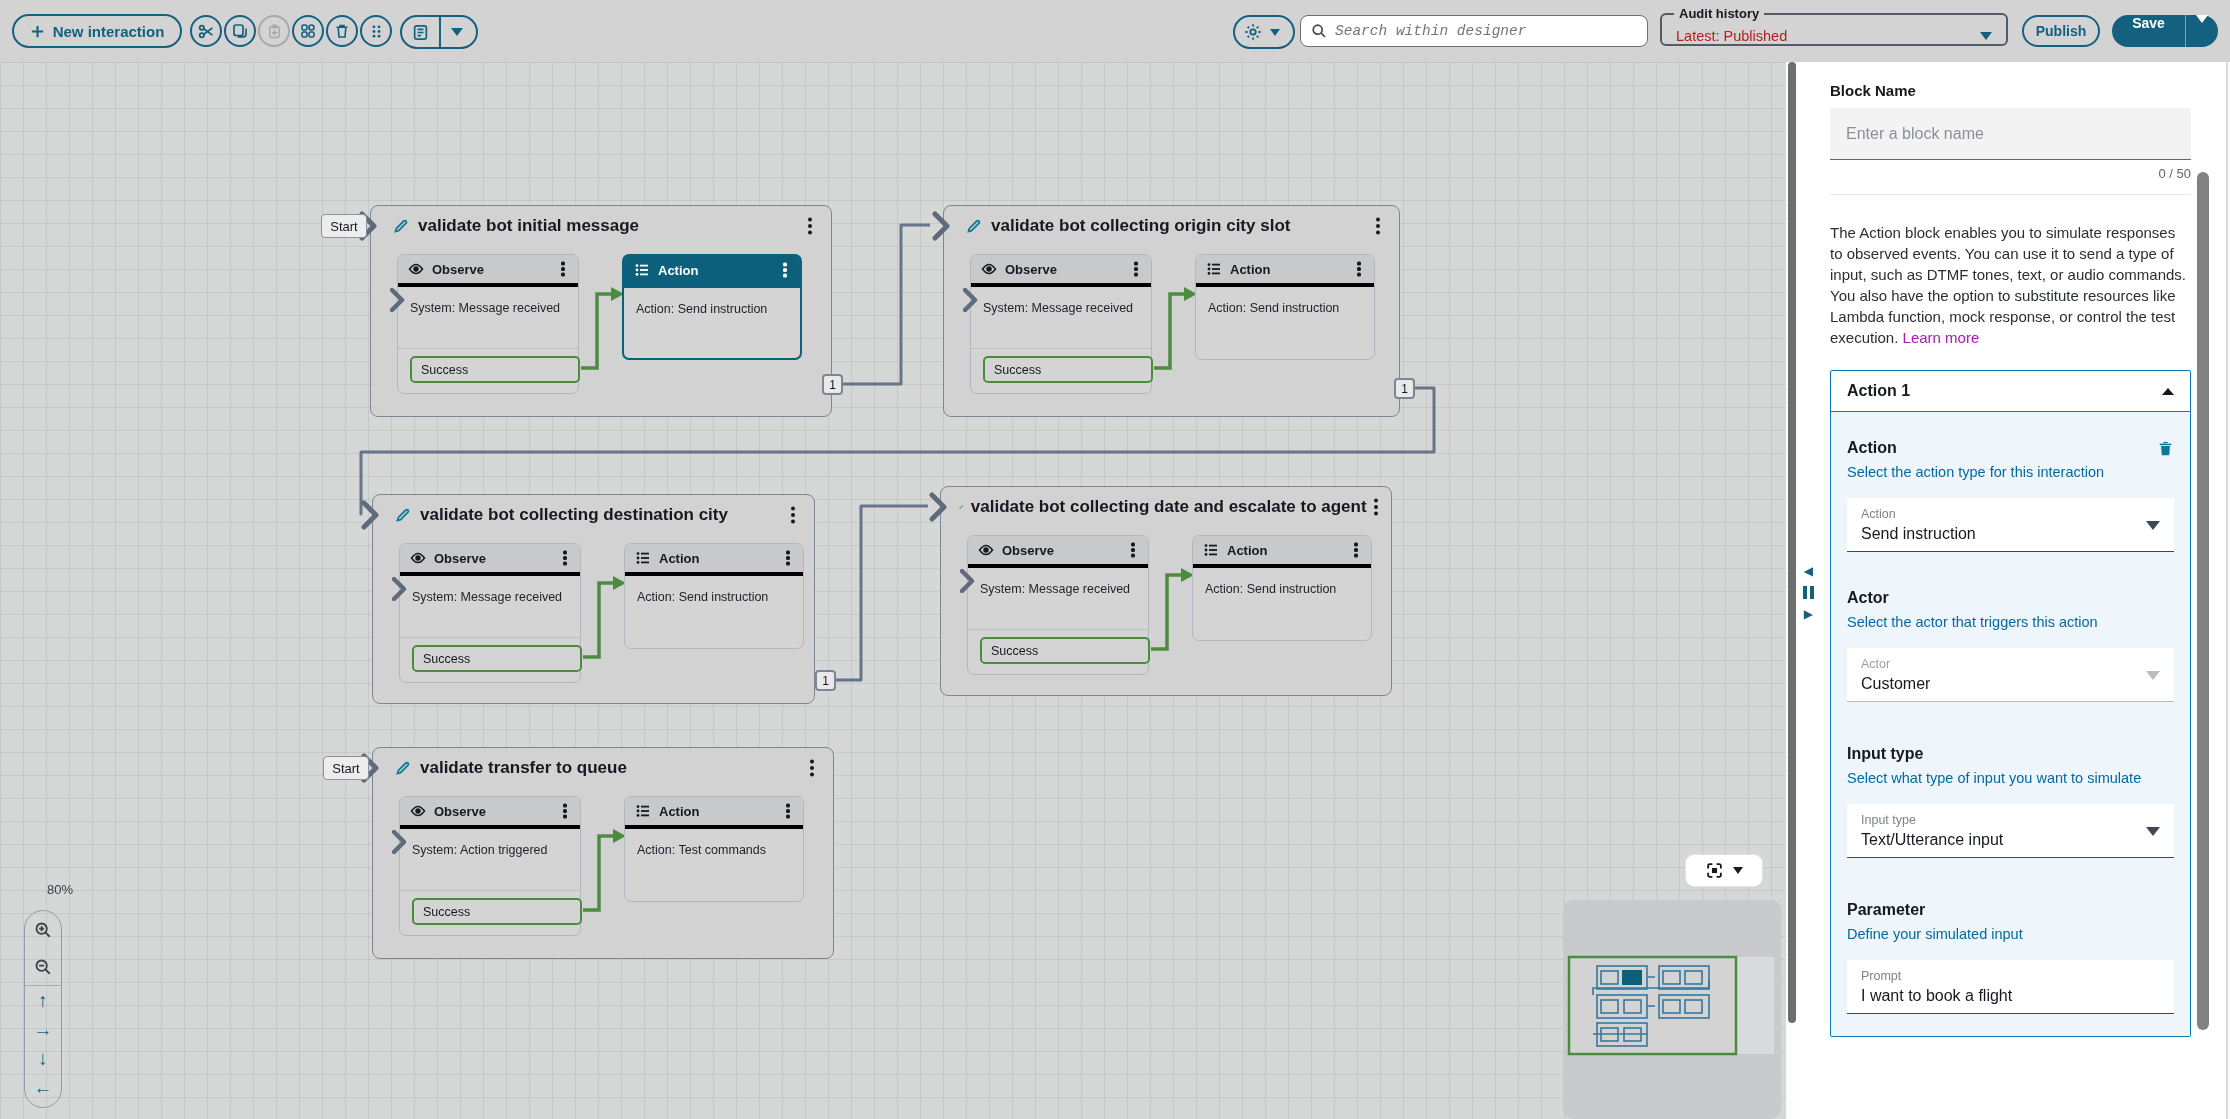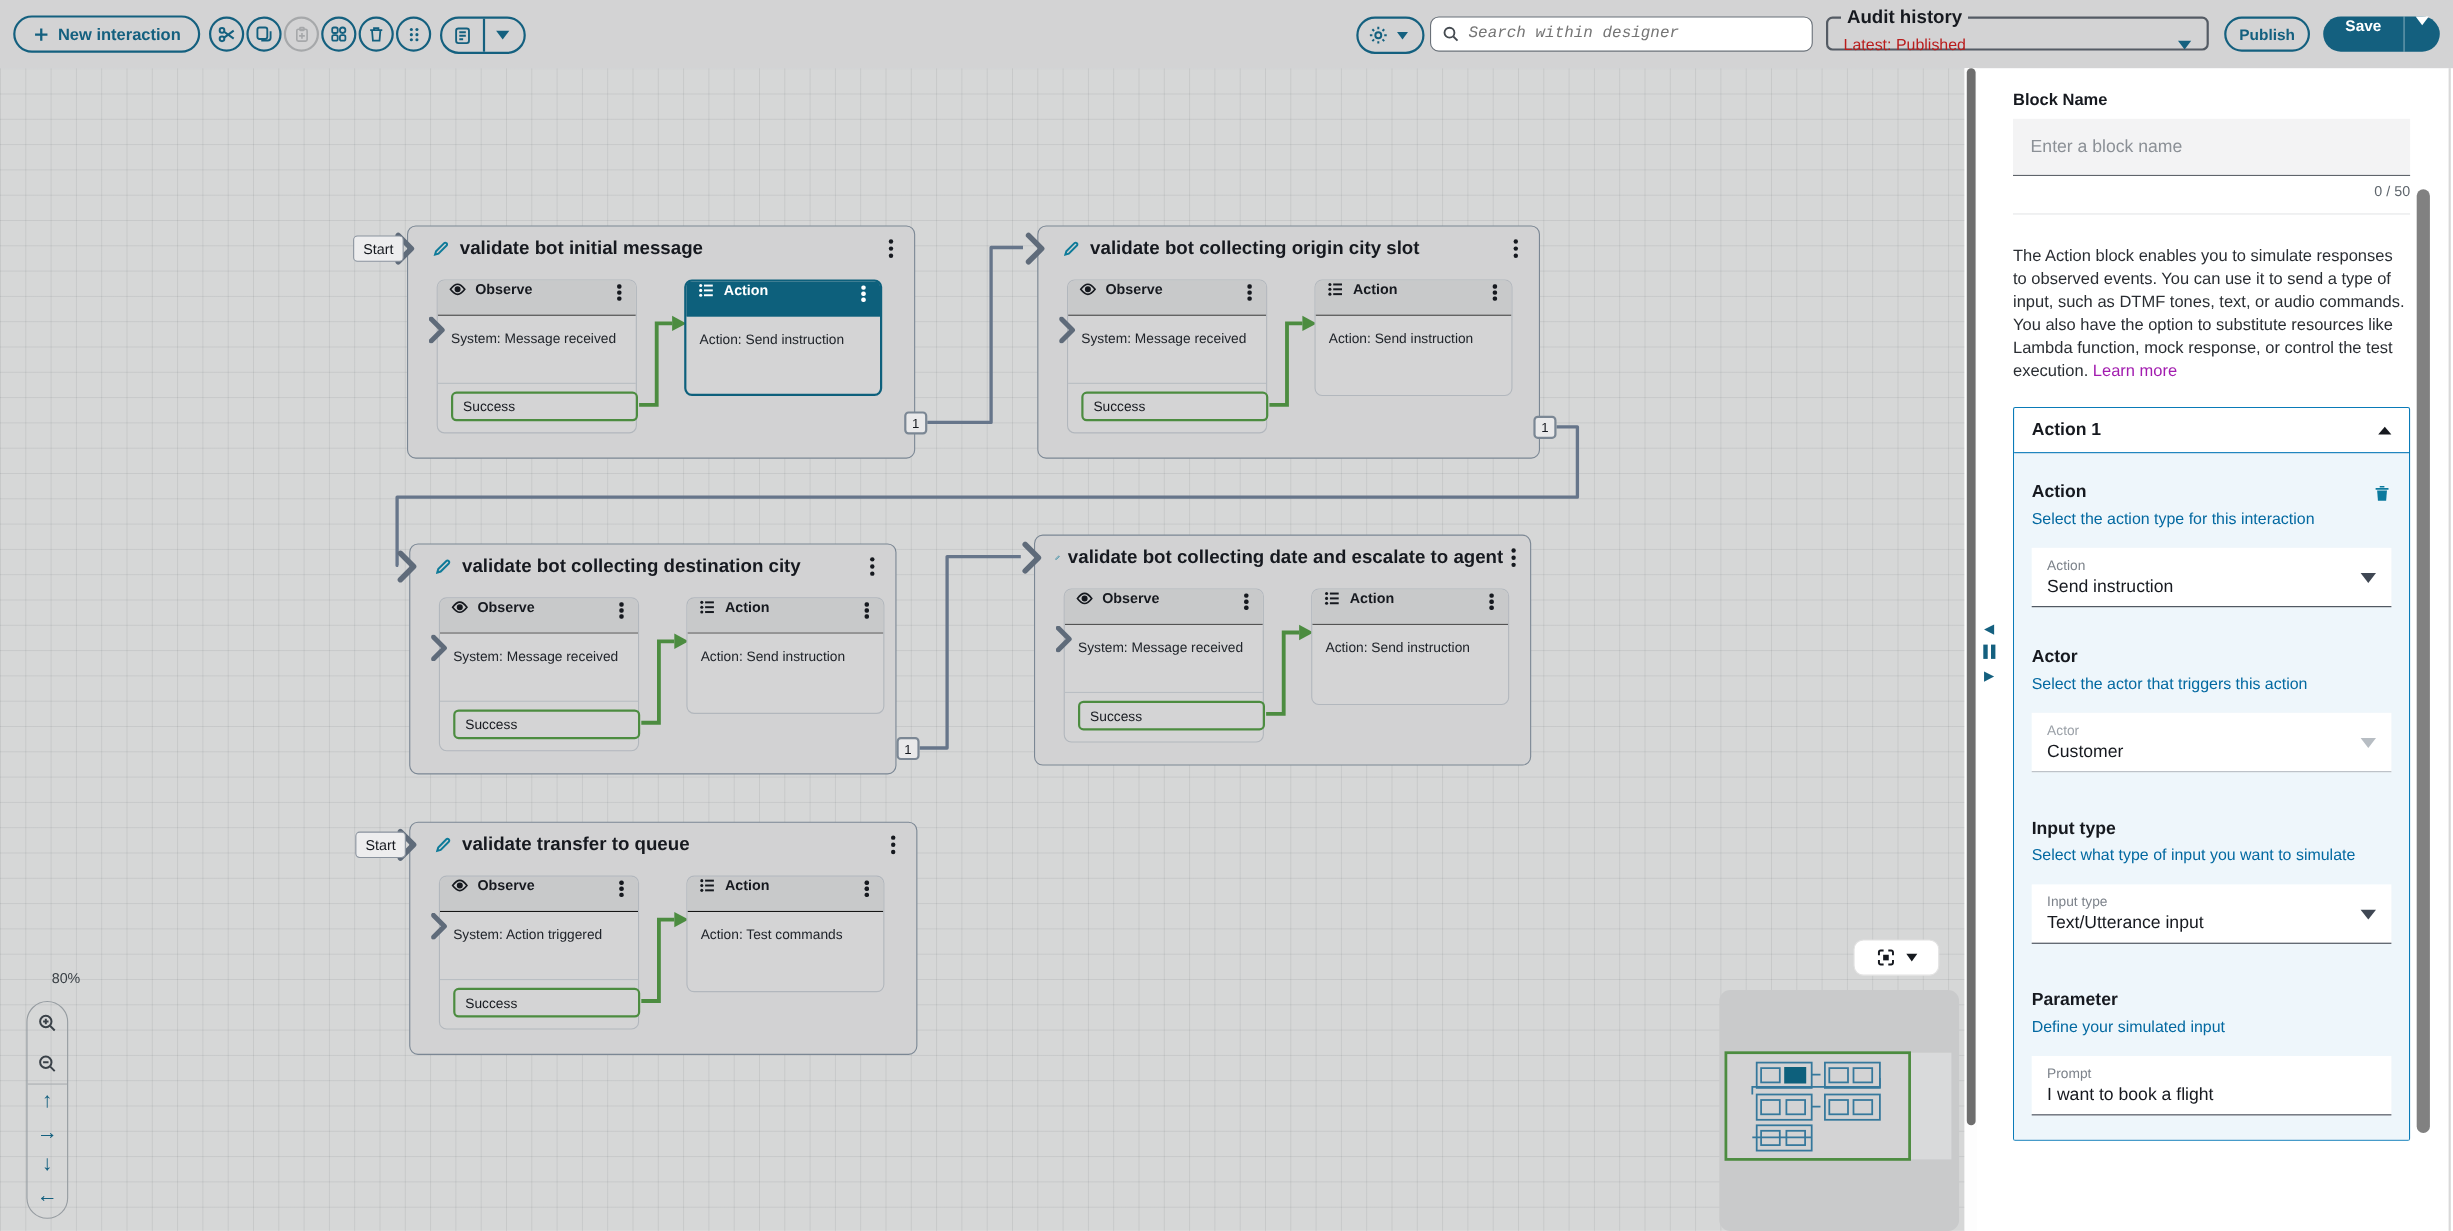--- a/index.html
+++ b/index.html
@@ -15,21 +15,21 @@
   .icon-btn.disabled { border-color:#a6a8aa; color:#a6a8aa; }
   .split-oval { position:absolute; top:15px; height:34px; border:2px solid #14607f; color:#14607f; border-radius:18px;
                 display:flex; align-items:center; background:transparent; }
   .split-oval .seg { display:flex; align-items:center; justify-content:center; height:100%; padding:0 10px; cursor:pointer; }
   .split-oval .divider { width:2px; height:100%; background:#14607f; }
   .caret-down { width:0; height:0; border-left:6px solid transparent; border-right:6px solid transparent; border-top:8px solid #14607f; }
   .search-wrap { position:absolute; left:1300px; top:15px; width:348px; height:32px; background:#fff; border:1px solid #697078; border-radius:8px;
                  display:flex; align-items:center; padding:0 10px; gap:8px; }
   .search-wrap input { border:none; outline:none; flex:1; font-style:italic; font-size:14.5px; color:#444; background:transparent; font-family:Liberation Mono, monospace; }
   .audit { position:absolute; left:1660px; top:6px; width:348px; height:40px; border:2px solid #545b64; border-radius:6px; }
-  .audit legend { margin-left:12px; padding:0 5px; font-size:17px; font-weight:bold; color:#16191f; }
+  .audit legend { margin-left:12px; padding:0 5px; font-size:13px; font-weight:bold; color:#16191f; }
   .audit .val { position:absolute; left:14px; top:7px; font-size:14.5px; color:#b91c1c; }
   .audit .caret-down { position:absolute; right:14px; top:11px; }
   .btn-publish { position:absolute; left:2022px; top:15px; width:78px; height:32px; border:2px solid #14607f; border-radius:16px;
                  color:#14607f; font-weight:bold; font-size:14px; display:flex; align-items:center; justify-content:center; background:transparent; cursor:pointer; }
   .btn-save { position:absolute; left:2112px; top:15px; width:106px; height:32px; background:#14607f; border-radius:16px; color:#fff;
               display:flex; align-items:flex-start; }
   .btn-save .label { flex:1; text-align:center; font-weight:bold; font-size:14px; cursor:pointer; }
   .btn-save .sdiv { width:1px; height:100%; background:rgba(255,255,255,.45); }
   .btn-save .carseg { width:32px; display:flex; align-items:center; justify-content:center; cursor:pointer; }
   .btn-save .caret-down { border-top-color:#fff; }
@@ -43,21 +43,21 @@
   .block { position:absolute; background:#d2d2d3; border:1.5px solid #7b8794; border-radius:8px; z-index:2; }
   .block-title { display:flex; align-items:center; height:40px; padding:0 12px 0 22px; gap:9px; }
   .block-title .t { font-weight:bold; font-size:17px; color:#16191f; flex:1; white-space:nowrap; }
   .entry-chevron { position:absolute; left:-12px; top:5px; }
   .card-chevron { position:absolute; left:-8px; top:33px; }
   .kebab { width:18px; height:22px; display:flex; align-items:center; justify-content:center; cursor:pointer; }
   .kebab i { width:4px; height:4px; border-radius:50%; background:currentColor; box-shadow:0 -6.5px 0 currentColor, 0 6.5px 0 currentColor; }
   .card .kebab i { width:3.2px; height:3.2px; box-shadow:0 -5.5px 0 currentColor, 0 5.5px 0 currentColor; }
 
   .card { position:absolute; background:#d4d4d5; border:1px solid #b2b7bd; border-radius:7px; }
-  .card-header { height:32px; background:#c8c9ca; border-bottom:1px solid #000000; display:flex; align-items:flex-start;
+  .card-header { height:32px; background:#c8c9ca; border-bottom:4px solid #000000; display:flex; align-items:center;
                  padding:0 6px 0 10px; gap:8px; border-radius:6px 6px 0 0; font-weight:bold; font-size:13px; color:#16191f; }
   .card-header .hl { flex:1; }
   .card.observe { left:26px; top:48px; width:182px; height:140px; }
   .card.action  { left:251px; top:48px; width:180px; height:106px; }
   .card.action.selected { border:2px solid #0d607c; }
   .card.action.selected .card-header { background:#0d607c; color:#fff; border-bottom-color:#0d607c; border-radius:4px 4px 0 0; }
   .card-body { font-size:12.5px; color:#21252b; padding:14px 12px 0; }
   .obs-sep { position:absolute; left:0; right:0; top:93px; border-top:1px solid #b9bec3; }
   .success { position:absolute; left:12px; right:-2px; top:101px; height:27px; border:2px solid #4c8c40; border-radius:5px;
              display:flex; align-items:center; padding-left:9px; font-size:12.5px; color:#16191f; }

